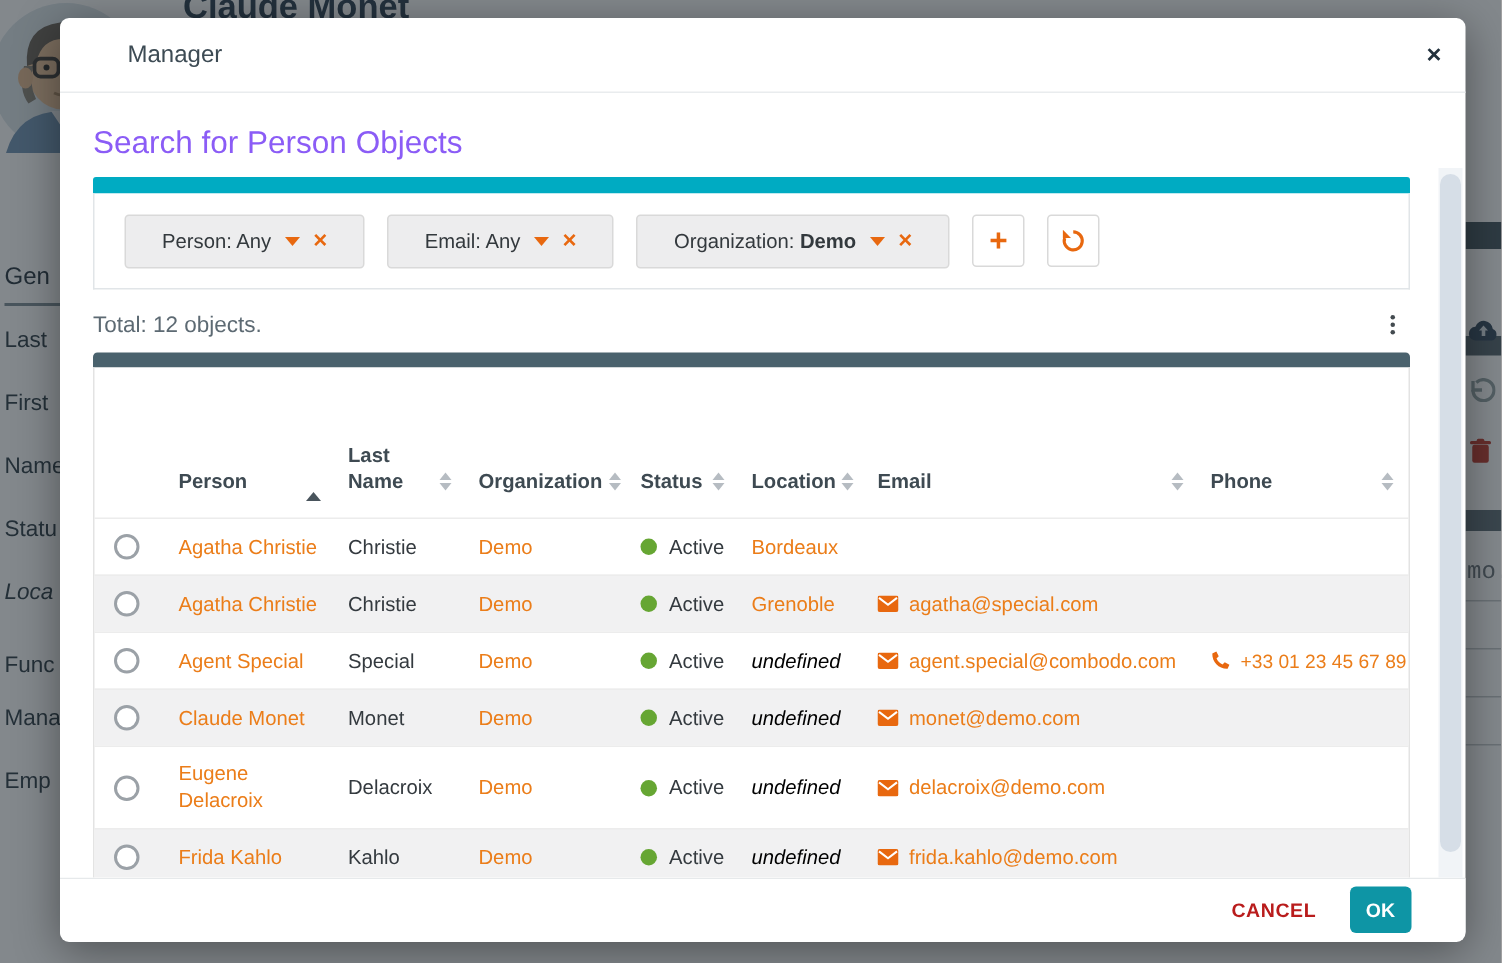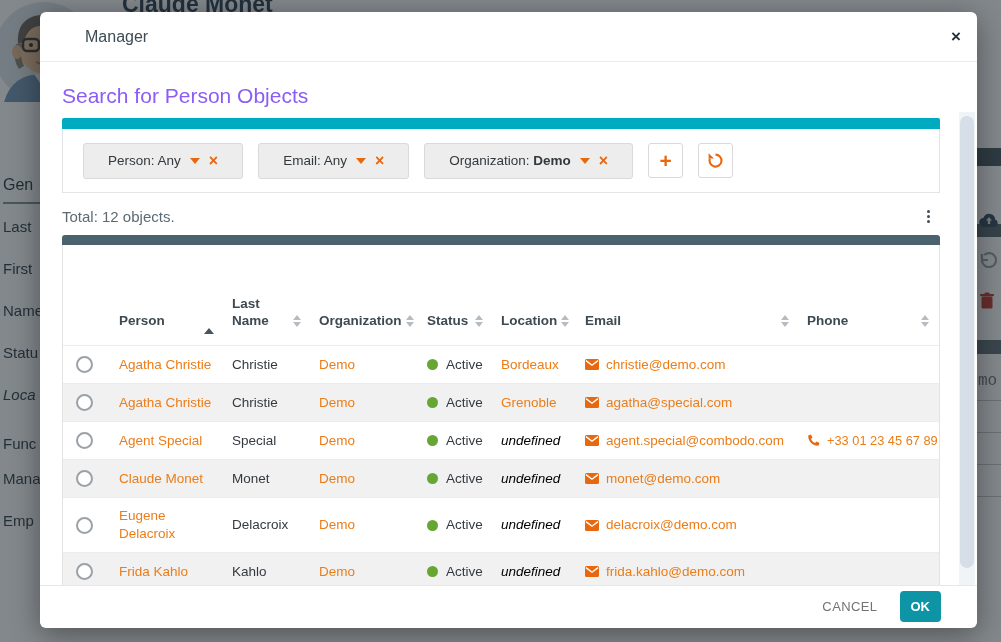--- a/index.html
+++ b/index.html
@@ -82,21 +82,21 @@
   .td-phone { font-size:12.8px; padding-left:8px; }
   .ic { flex:none; display:inline-flex; }
 
   .scroll-track { position:absolute; left:919px; top:50px; width:16px; height:523px; background:#f1f4f7; }
   .scroll-thumb { position:absolute; left:1px; top:4px; width:14px; height:452px; background:#d6dee7; border-radius:7px; cursor:pointer; }
 
   .modal-footer {
     height:42px; border-top:1px solid #e6e9eb; display:flex; justify-content:flex-end; align-items:center;
     gap:22px; padding-right:36px; border-radius:0 0 6px 6px; background:#fff;
   }
-  .cancel-btn { background:none; border:none; font-size:13px; font-weight:400; letter-spacing:.4px; color:#737373; cursor:pointer; }
+  .cancel-btn { background:none; border:none; font-size:13px; font-weight:700; letter-spacing:.4px; color:#b91c1c; cursor:pointer; }
   .ok-btn {
     background:var(--ok-button-teal,#0e95a5); border:none; color:#fff; font-size:13px; font-weight:700;
     padding:8px 11px; border-radius:4px; cursor:pointer;
   }
 </style>
 </head>
 <body>
 
 <div class="stage" style="--accent-teal: #00abc2; --ok-button-teal: #0e95a5; --link-orange: #eb7d19; --icon-orange: #e8680f; --status-green: #66a633; --table-bar-slate: #4a626d;">
 
@@ -276,29 +276,20 @@
               <div class="td">
                 <a class="lnk">Demo</a>
               </div>
               <div class="td">
                 <span class="dot"></span>
                 <span>Active</span>
               </div>
               <div class="td">
                 <a class="lnk">Bordeaux</a>
               </div>
-              <div class="td td-email">
-                <span class="ic">
-                  <svg width="14" height="11" viewBox="0 0 14 11">
-                    <rect width="14" height="11" rx="1.5" fill="#e8680f"></rect>
-                    <path d="M1 1.6l6 4.6 6-4.6" stroke="#fff" stroke-width="1.4" fill="none"></path>
-                  </svg>
-                </span>
-                <a class="lnk">christie@demo.com</a>
-              </div>
               <div class="td td-phone"></div>
             </div>
             <div class="trow alt">
               <div class="td td-radio">
                 <span class="radio"></span>
               </div>
               <div class="td">
                 <a class="lnk">Agatha Christie</a>
               </div>
               <div class="td">

